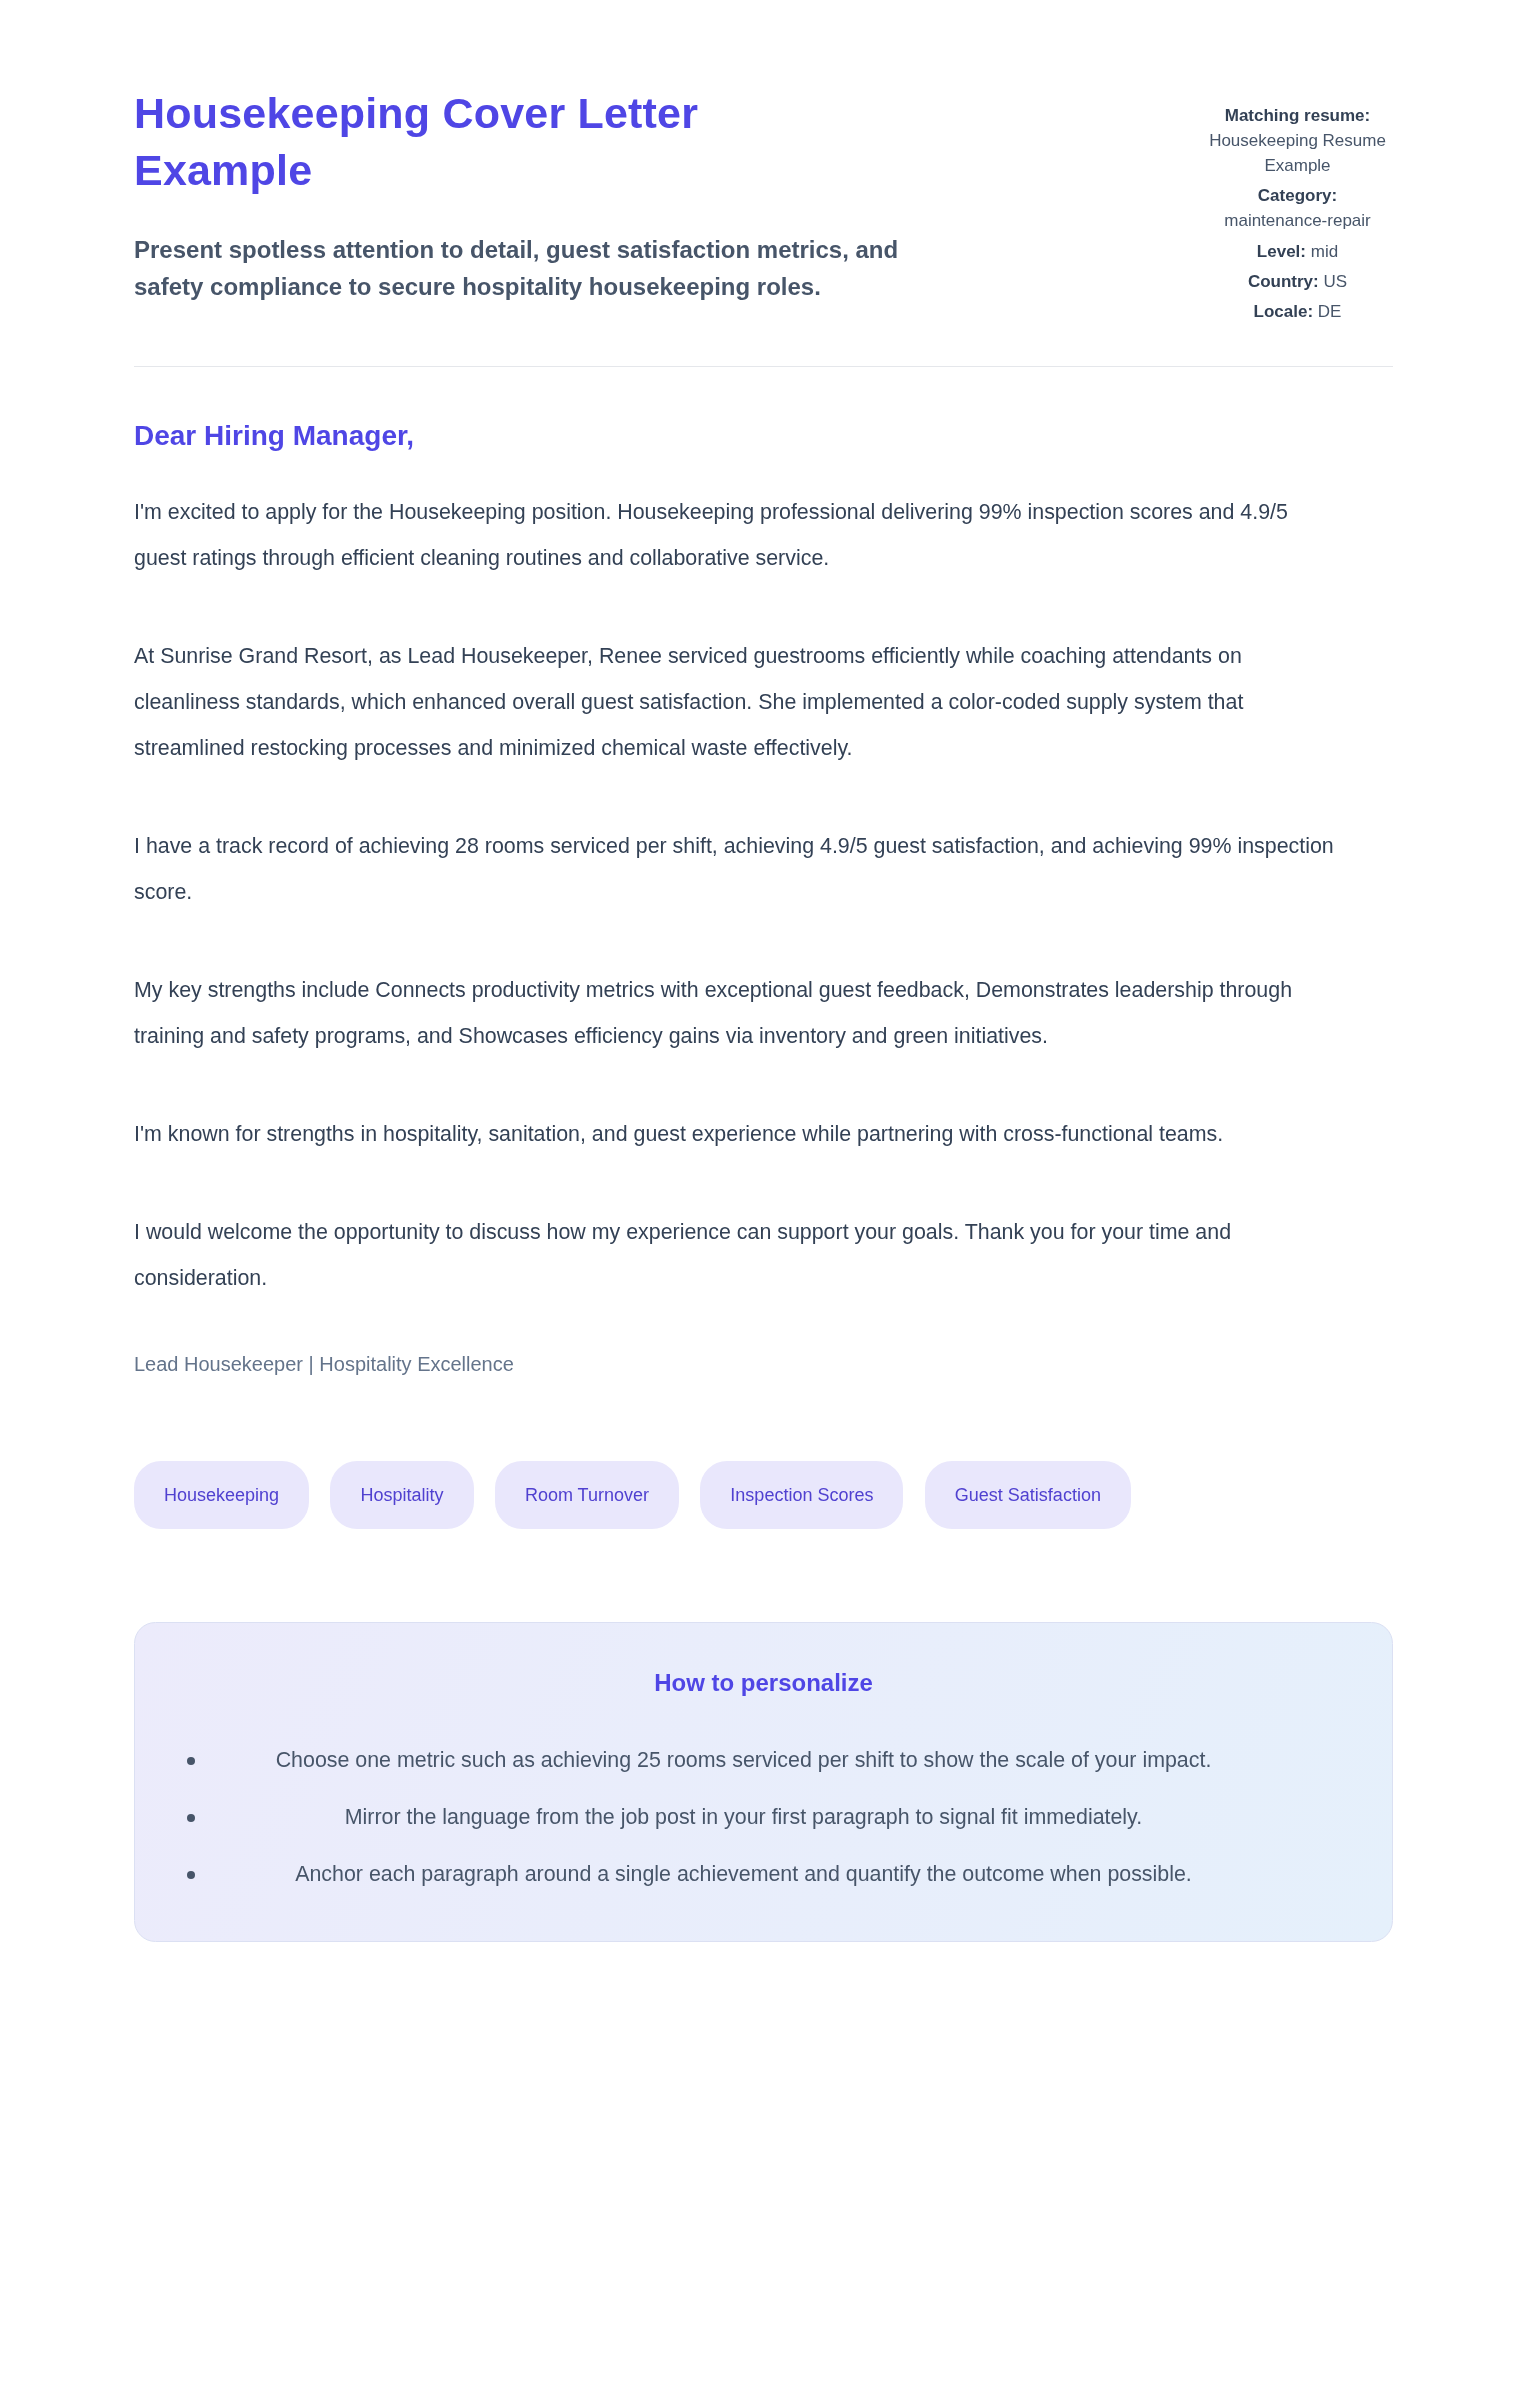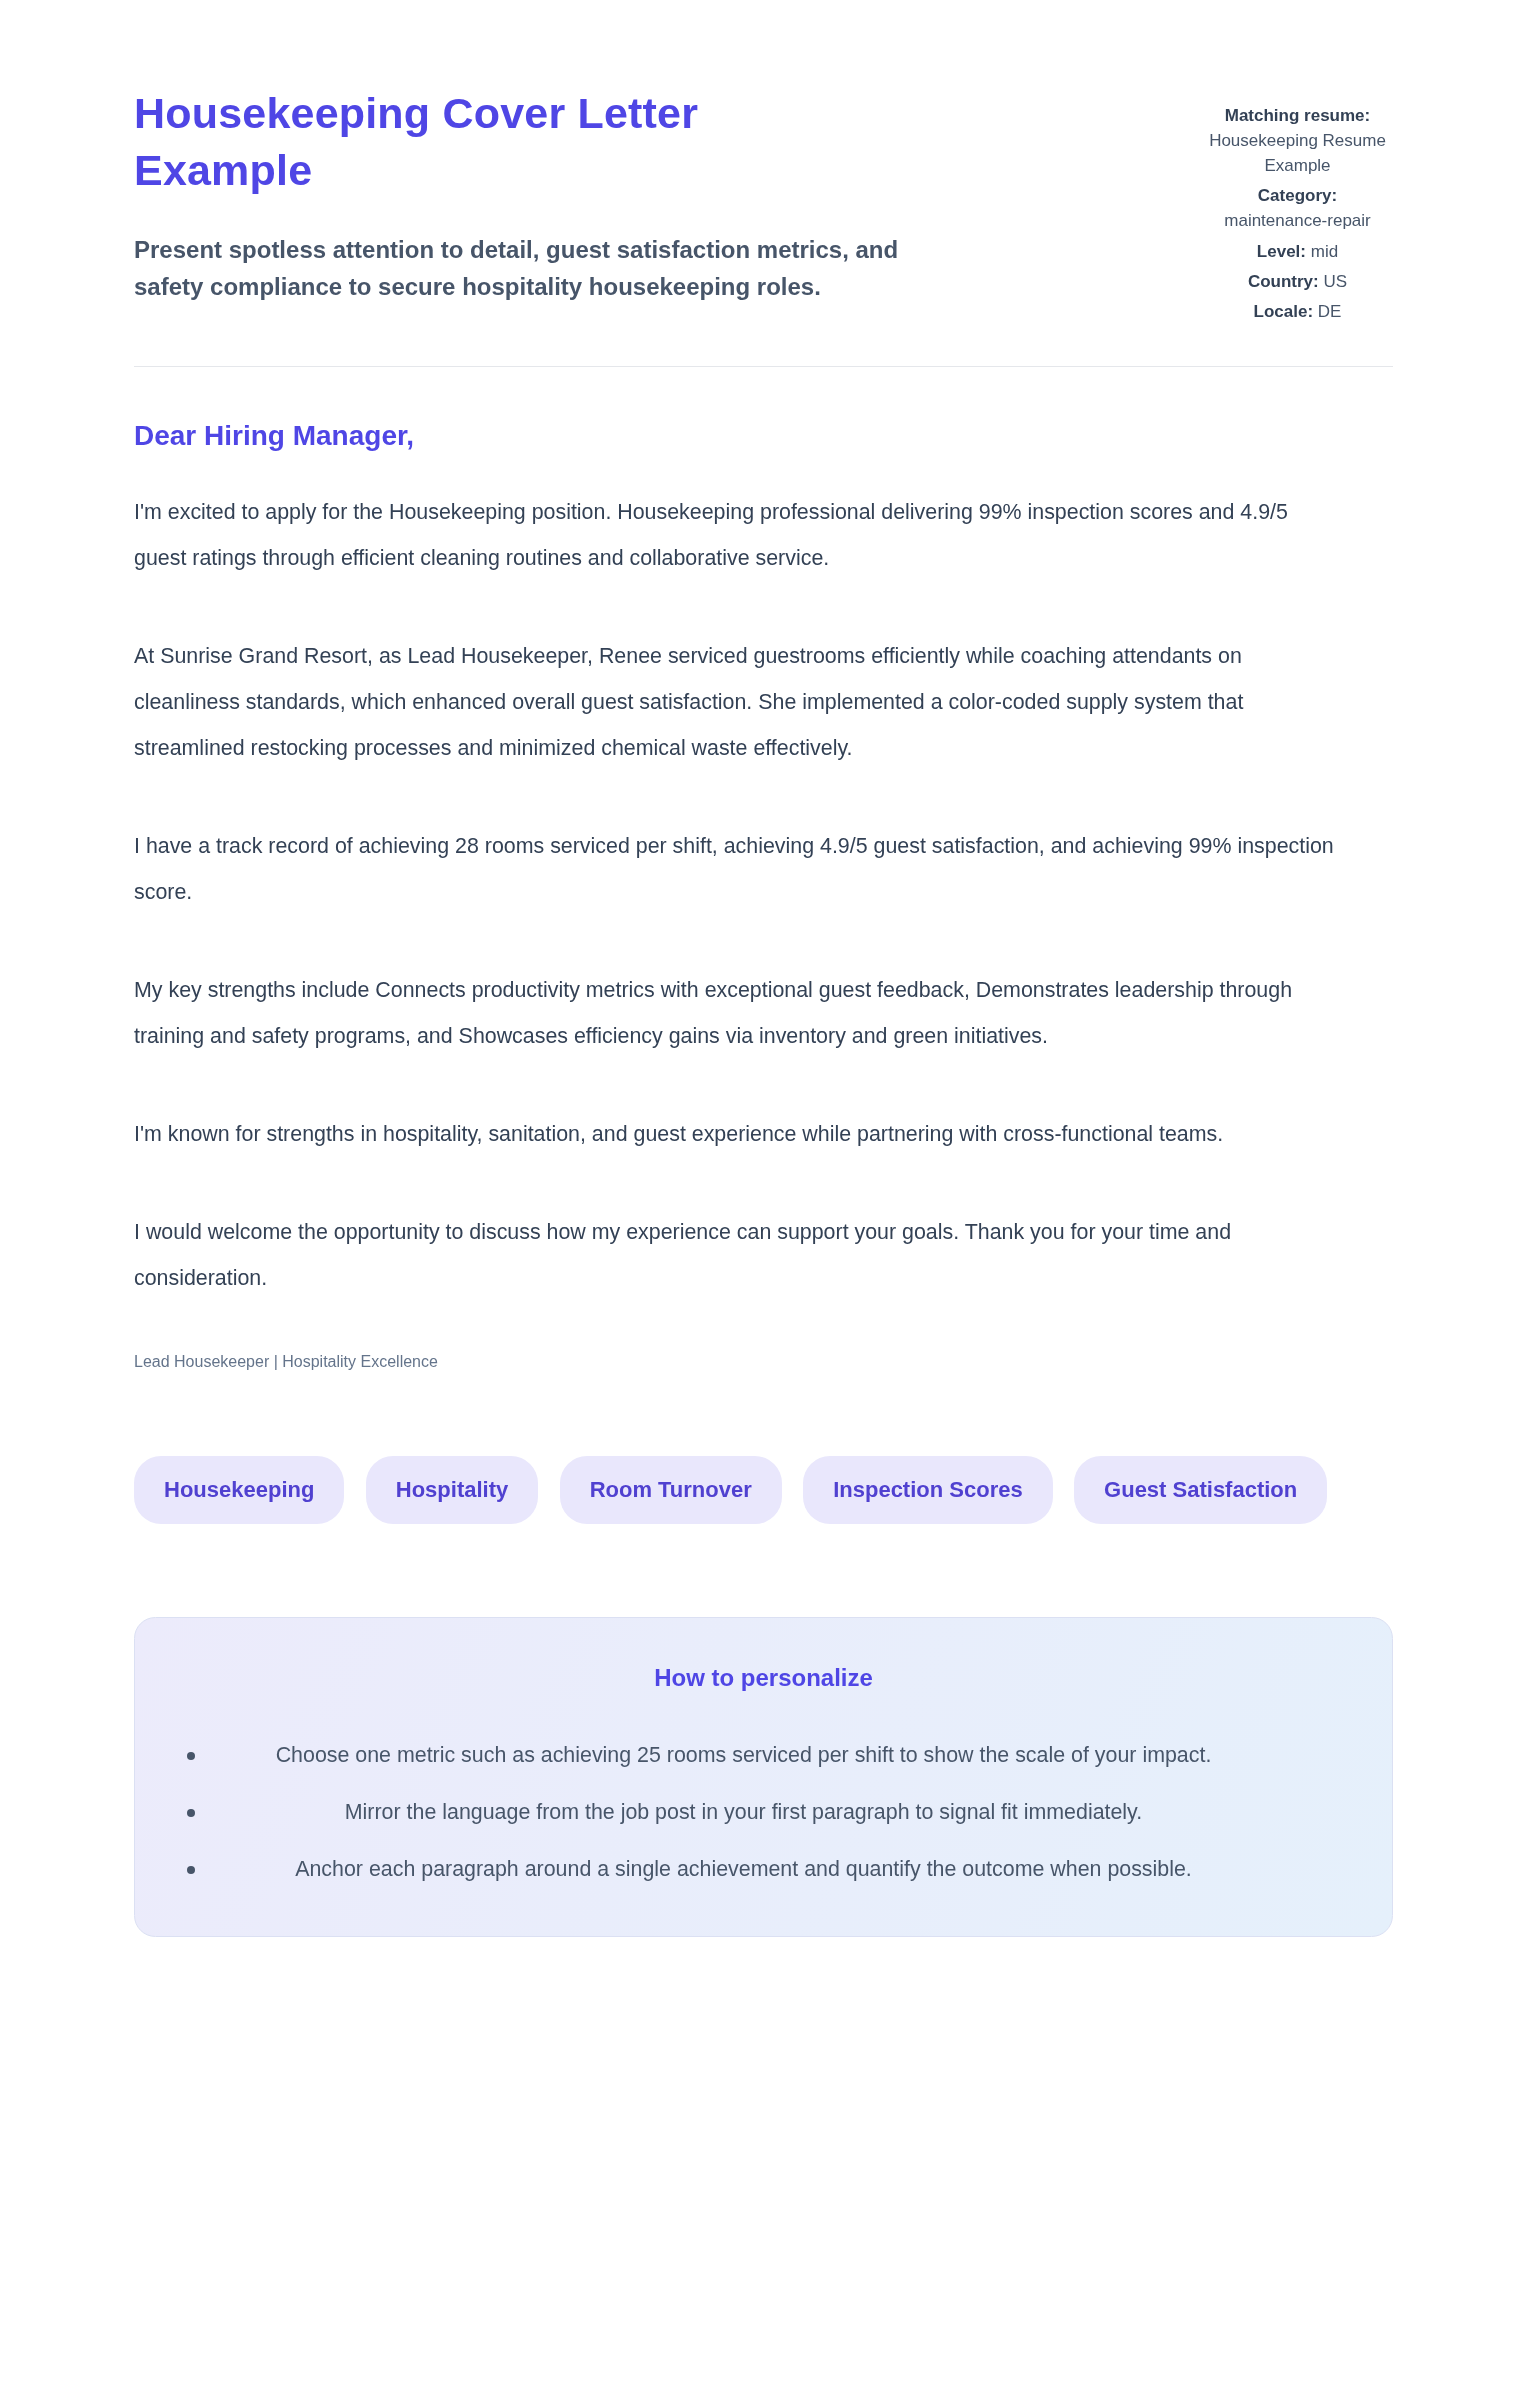--- a/index.html
+++ b/index.html
@@ -92,40 +92,40 @@
   }
   .signature { margin-top: 52px; }
   .sig-name {
     color: var(--signature-text);
     font-size: 22px;
     font-weight: 700;
     margin-bottom: 16px;
   }
   .sig-role {
     color: var(--muted-text);
-    font-size: 16px;
+    font-size: 20px;
     margin-top: 13px;
   }
   
   .tags {
     margin-top: 85px;
     display: flex;
     flex-wrap: wrap;
     gap: 21.4px;
   }
   .pill {
     display: inline-flex;
     align-items: center;
     height: 68px;
     padding: 0 30px;
     border-radius: 27px;
     background: var(--pill-bg);
     color: var(--pill-text);
-    font-size: 22px;
-    font-weight: 700;
+    font-size: 18px;
+    font-weight: 400;
     white-space: nowrap;
     cursor: pointer;
     border: none;
     font-family: inherit;
   }
   
   .howto {
     margin-top: 93px;
     border: 0.9px solid var(--box-border);
     border-radius: 21.4px;

